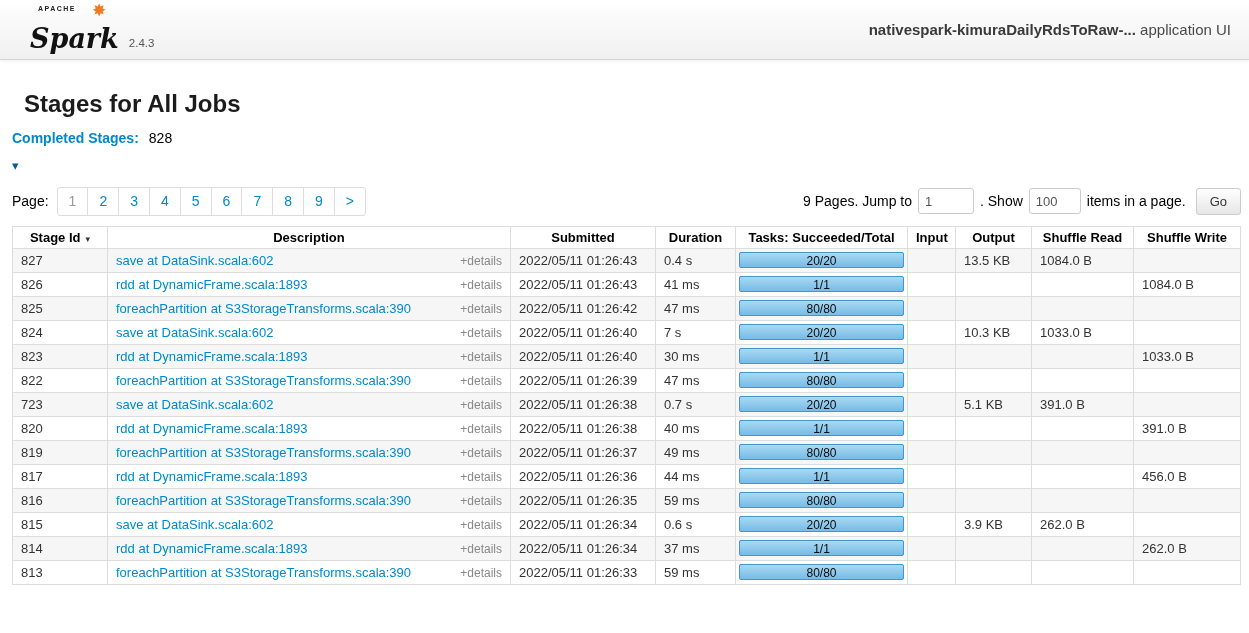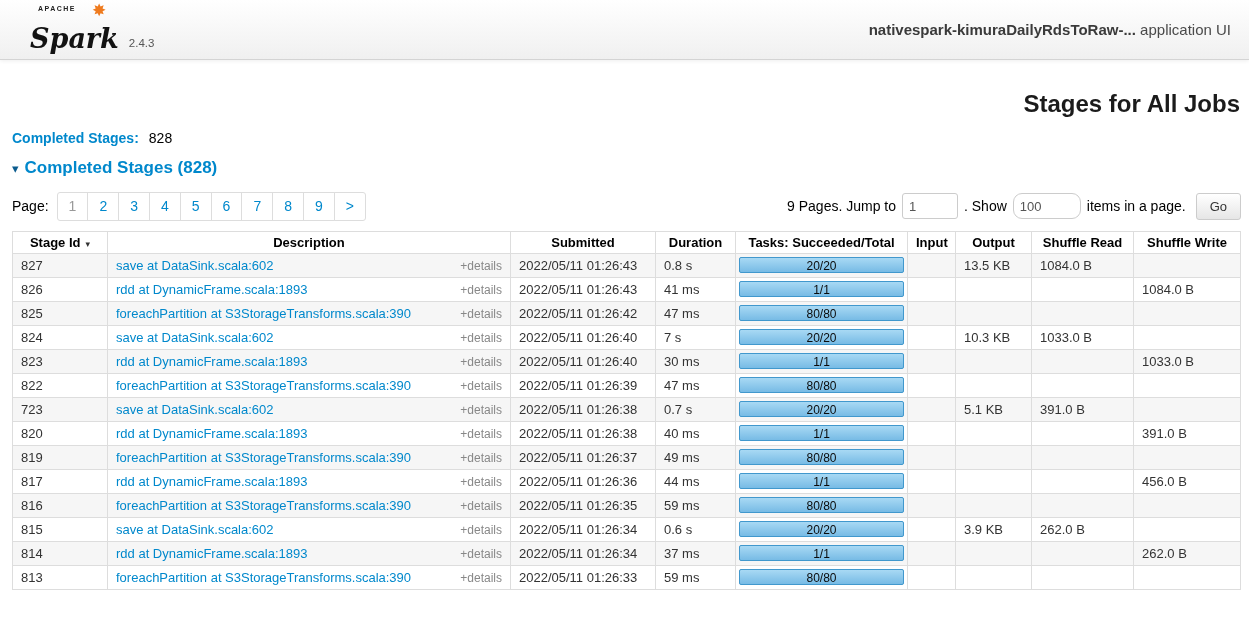--- a/index.html
+++ b/index.html
@@ -26,37 +26,37 @@
 
   .nav { list-style: none; display: flex; margin: 0 0 0 22px; padding: 0; }
   .nav li { display: flex; align-items: center; padding: 0 16px; font-size: 15px; color: #777; cursor: pointer; }
   .nav li.active { background: #d6d6d6; color: #555; box-shadow: inset 0 3px 8px rgba(0,0,0,.13); }
 
   .app-title { margin-left: auto; align-self: center; font-size: 15px; color: #4a4a4a; white-space: nowrap; }
   .app-title strong { font-weight: bold; color: #3a3a3a; }
 
   
   .content { padding: 0 8px 0 12px; }
-  .page-title { font-size: 24px; font-weight: bold; margin: 30px 1px 12px; color: #1b1b1b; text-align: right; }
+  .page-title { font-size: 24px; font-weight: bold; margin: 30px 12px 12px; color: #1b1b1b; }
   .summary { font-size: 14px; margin: 0 0 6px; color: #000; }
   .summary a { color: #0088cc; font-weight: bold; text-decoration: none; cursor: pointer; margin-right: 10px; }
   .section-header { display: flex; align-items: center; gap: 6px; color: #0088cc; font-size: 17px; font-weight: bold; margin: 12px 0 12px; cursor: pointer; }
   .section-header .arrow { font-size: 13px; color: #0b5c8e; }
 
   
   .pagerow { display: flex; align-items: center; margin: 14px 0 10px; }
   .page-label { margin-right: 8px; color: #000; }
   .pagination { display: flex; list-style: none; margin: 0; padding: 0; }
   .pagination li { padding: 5px 11px; border: 1px solid #ddd; margin-left: -1px; background: #fff; color: #0088cc; font-size: 14px; cursor: pointer; line-height: 1.2; }
   .pagination li:first-child { border-radius: 3px 0 0 3px; margin-left: 0; }
   .pagination li:last-child { border-radius: 0 3px 3px 0; }
   .pagination li.current { color: #999; cursor: default; }
   .pagejump { margin-left: auto; display: flex; align-items: center; gap: 6px; font-size: 14px; color: #000; white-space: nowrap; }
   .pagejump input { width: 56px; height: 26px; border: 1px solid #ccc; border-radius: 3px; padding: 2px 6px; font-size: 13px; font-family: inherit; color: #555; }
-  .pagejump input.show-input { width: 68px; border-radius: 9px; }
+  .pagejump input.show-input { width: 52px; }
   .go-btn { padding: 5px 13px; font-size: 13px; font-family: inherit; color: #333; background: linear-gradient(#ffffff, #e6e6e6); border: 1px solid #ccc; border-radius: 3px; cursor: pointer; margin-left: 4px; }
 
   
   table.stages { width: 100%; border-collapse: collapse; table-layout: fixed; font-size: 13px; margin-top: 2px; }
   .stages th, .stages td { border: 1px solid #ddd; padding: 4px 8px; text-align: left; white-space: nowrap; overflow: hidden; }
   .stages thead th { font-weight: bold; color: #000; background: #fff; padding: 3px 8px; cursor: pointer; text-align: center; }
   .stages tbody tr:nth-child(odd) { background: #f6f6f6; }
   .stages tbody tr:nth-child(even) { background: #fff; }
   .stages a.dlink { color: #0088cc; text-decoration: none; cursor: pointer; }
   .details { float: right; color: #888; font-size: 12px; cursor: pointer; padding-top: 1px; }
@@ -86,21 +86,20 @@
 <div class="content">
 
   <div class="page-title">Stages for All Jobs</div>
 
   <div class="summary">
     <a>Completed Stages:</a><span>828</span>
   </div>
 
   <div class="section-header">
     <span class="arrow">▾</span>
-    <span>Completed Stages (828)</span>
   </div>
 
   <div class="pagerow">
     <span class="page-label">Page:</span>
     <ul class="pagination">
         <li class="current">1</li>
         <li>2</li>
         <li>3</li>
         <li>4</li>
         <li>5</li>
@@ -148,21 +147,21 @@
       </tr>
     </thead>
     <tbody id="stage-rows">
         <tr>
     <td>827</td>
     <td>
       <span class="details">+details</span>
       <a class="dlink">save at DataSink.scala:602</a>
     </td>
     <td>2022/05/11 01:26:43</td>
-    <td>0.8 s</td>
+    <td>0.4 s</td>
     <td class="c-tasks">
       <div class="progress">
         <div class="bar"></div>
         <span class="ptext">20/20</span>
       </div>
     </td>
     <td></td>
     <td>13.5 KB</td>
     <td>1084.0 B</td>
     <td></td>

